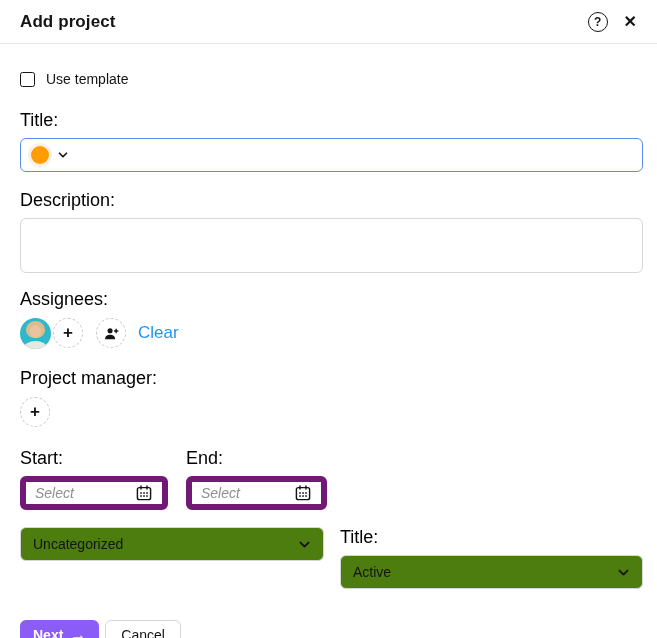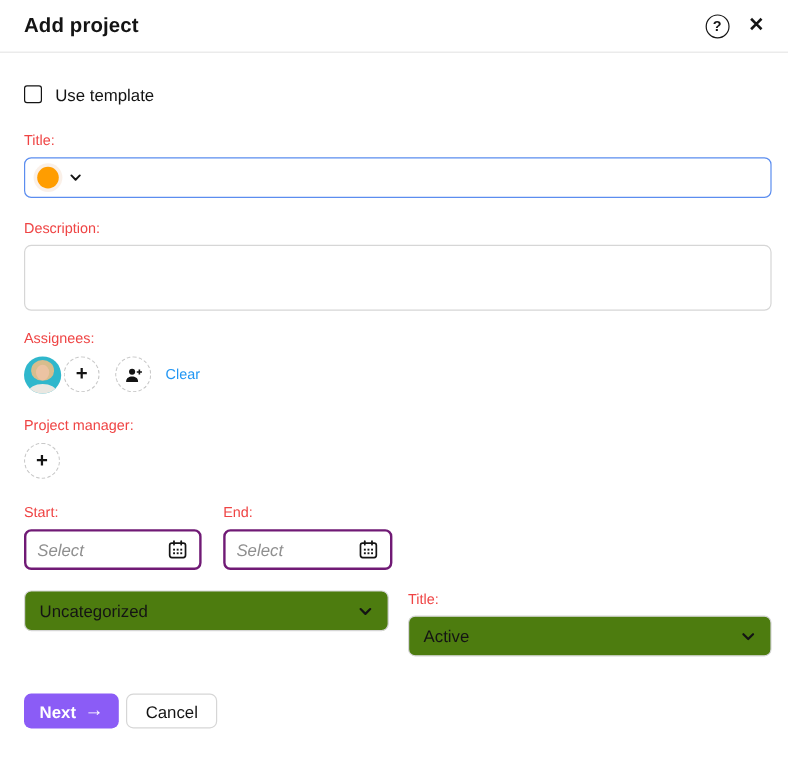--- a/index.html
+++ b/index.html
@@ -24,24 +24,24 @@
   .help-btn {
     width: 20px; height: 20px; border: 1.6px solid #141414; border-radius: 50%;
     display: flex; align-items: center; justify-content: center;
     font-size: 12px; font-weight: 700; cursor: pointer; margin-right: 16px;
   }
   .close-btn { font-size: 16px; font-weight: 700; cursor: pointer; line-height: 1; }
 
   
   .dlg-body { padding: 27px 14px 0 20px; }
 
-  .field-label { font-size: 12px; color: #ef4444; margin-bottom: 7px; }
-
-  
-  .checkbox-row { display: flex; margin-bottom: 23px; }
+  .field-label { font-size: 18px; color: #000000; margin-bottom: 7px; }
+
+  
+  .checkbox-row { display: flex; align-items: center; margin-bottom: 23px; }
   .checkbox-box {
     width: 15px; height: 15px; border: 1.6px solid #141414; border-radius: 2.5px;
     background: #fff; cursor: pointer;
   }
   .checkbox-label { font-size: 14px; margin-left: 11px; }
 
   
   .title-input-wrap {
     height: 34px; border: 1px solid #5b8def; border-radius: 6px;
     display: flex; align-items: center; padding: 0 10px;
@@ -77,32 +77,32 @@
   .avatar .hair  { position: absolute; top: 3px; left: 6px; width: 19px; height: 17px; background: #d8bd8d; border-radius: 50% 50% 45% 45%; }
   .avatar .face  { position: absolute; top: 7px; left: 10px; width: 11px; height: 13px; background: #ecc3a2; border-radius: 50%; }
   .avatar .shirt { position: absolute; bottom: -5px; left: 4px; width: 23px; height: 13px; background: #e9e7e1; border-radius: 50% 50% 0 0; }
   .dashed-circle-btn {
     width: 30px; height: 30px; border-radius: 50%;
     border: 1px dashed #c9c9c9; background: #fff;
     display: flex; align-items: center; justify-content: center;
     cursor: pointer; flex: none;
   }
   .plus-glyph { font-size: 17px; font-weight: 700; color: #141414; line-height: 1; margin-top: -1px; }
-  .clear-link { color: #2196f3; font-size: 12px; margin-left: 12px; cursor: pointer; }
+  .clear-link { color: #2196f3; font-size: 17px; margin-left: 12px; cursor: pointer; }
   .ml2  { margin-left: 2px; }
   .ml13 { margin-left: 13px; }
 
   .pm-row { margin-bottom: 20px; }
 
   
   .dates-row { display: flex; margin-bottom: 17px; }
   .date-col-start { width: 148px; margin-right: 18px; }
   .date-col-end { width: 141px; }
   .date-input-wrap {
-    height: 34px; border: 2px solid #701a75; border-radius: 6px;
+    height: 34px; border: 6px solid #701a75; border-radius: 6px;
     display: flex; align-items: center; padding: 0 9px;
   }
   .date-input {
     border: none; outline: none; width: 100%; height: 100%;
     font-size: 14px; font-family: "Liberation Sans", sans-serif; background: transparent;
   }
   .date-input::placeholder { font-style: italic; color: #8f8f8f; opacity: 1; }
   .cal-icon { display: flex; flex: none; cursor: pointer; }
 
   

